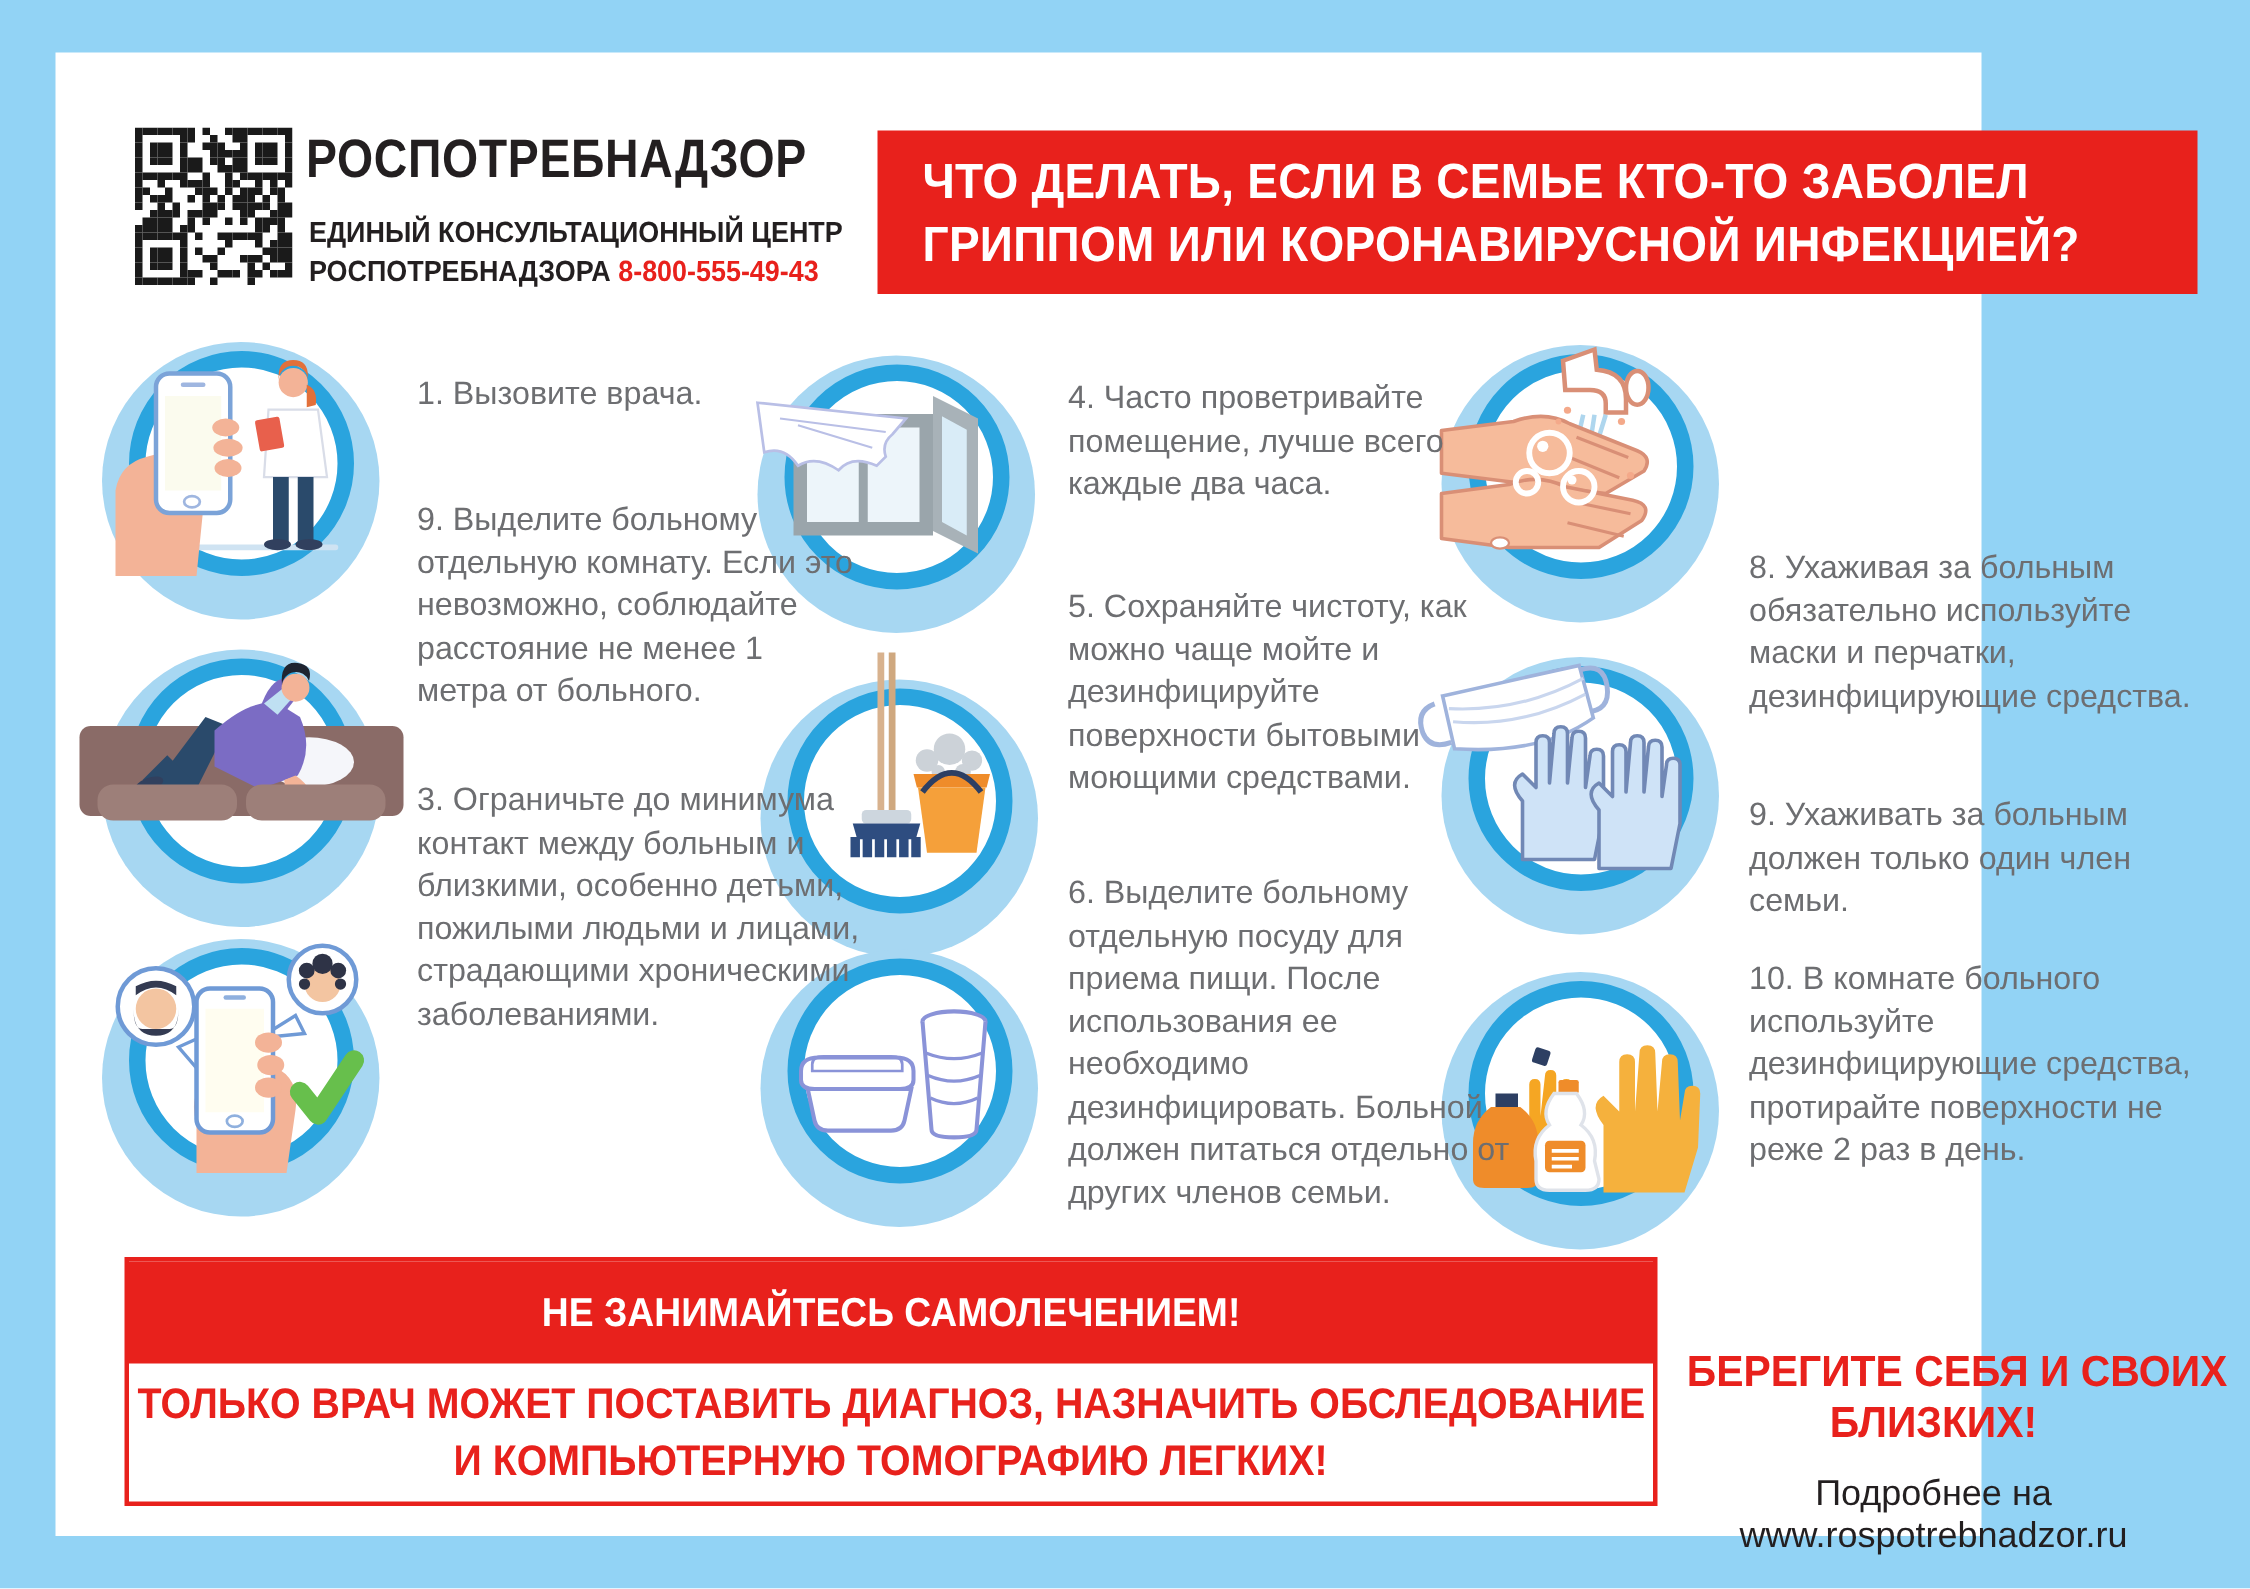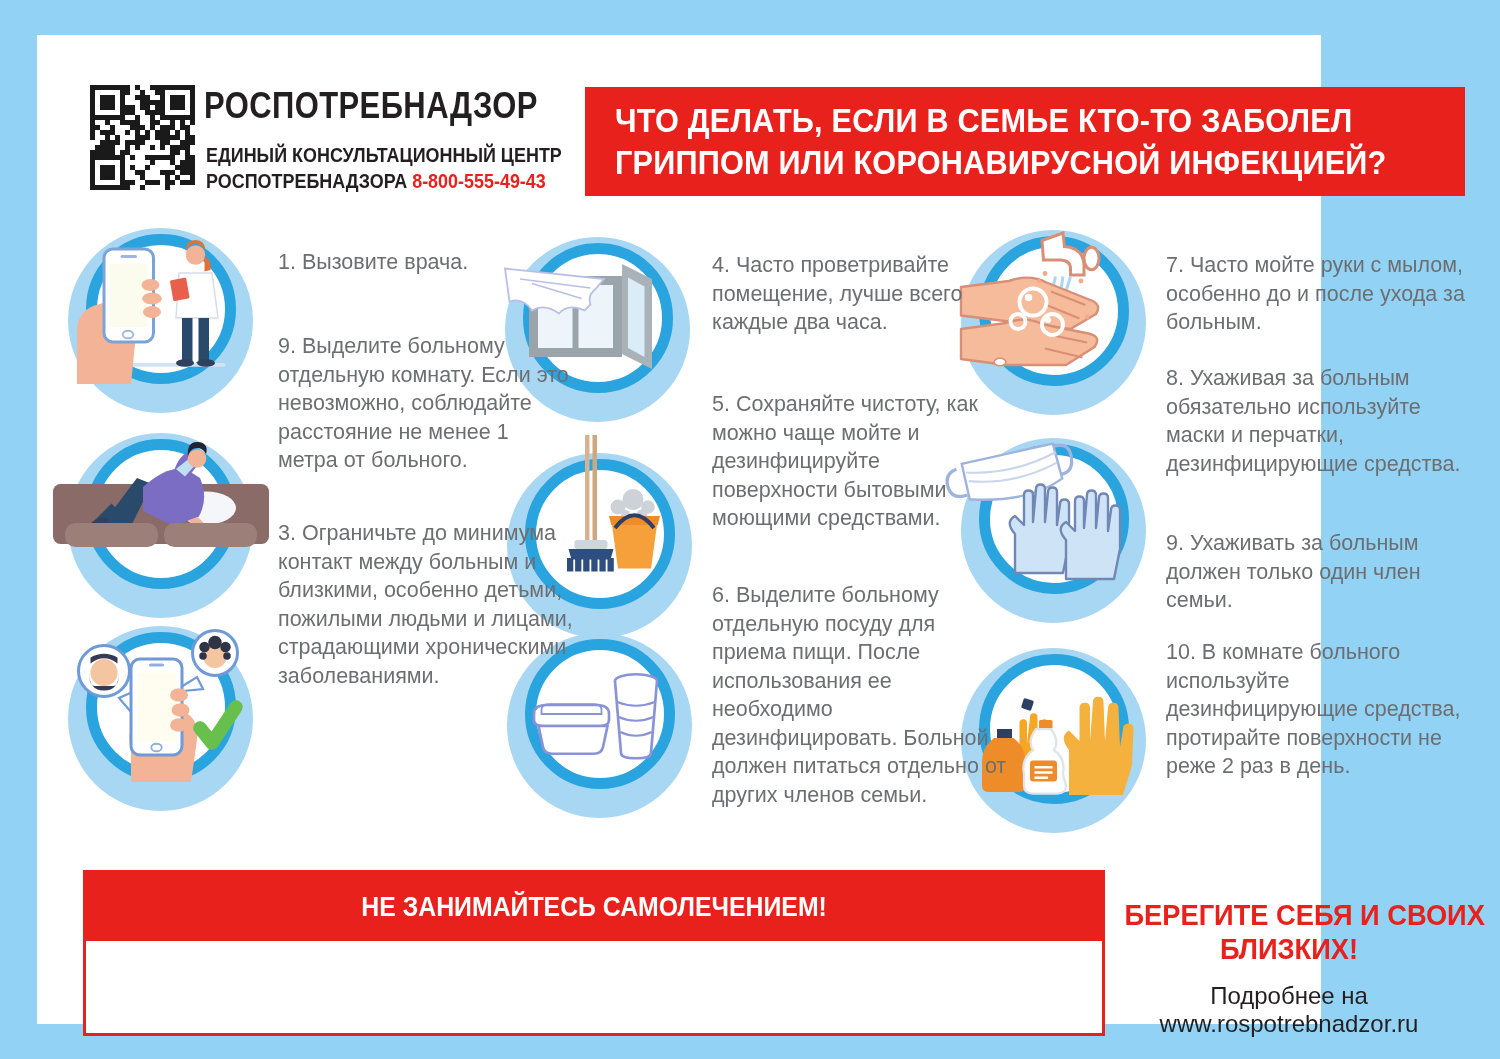--- a/index.html
+++ b/index.html
@@ -27,21 +27,21 @@
   .badge{position:absolute;width:185px;height:185px;}
   .badge .disc{position:absolute;inset:0;border-radius:50%;background:#a7d7f2;}
   .badge .ring{position:absolute;left:18px;top:6px;width:150px;height:150px;border-radius:50%;
                background:#fff;border:11px solid #2aa4de;box-sizing:border-box;}
   .badge svg{position:absolute;left:18px;top:6px;width:150px;height:150px;overflow:visible;}
 
   
   .tip-text{color:#6d6e71;font-size:21.5px;line-height:28.5px;margin-left:16px;}
 
   
-  .warning{left:46px;top:803px;width:1022px;height:166px;border:3px solid #e8211c;box-sizing:border-box;background:#fff;margin-top:32px;}
+  .warning{left:46px;top:803px;width:1022px;height:166px;border:3px solid #e8211c;box-sizing:border-box;background:#fff;}
   .warning-head{height:68px;background:#e8211c;display:flex;align-items:center;justify-content:center;}
   .warning-head div{color:#fff;font-size:27px;font-weight:bold;transform:scaleX(.92);white-space:nowrap;}
   .warning-body{height:92px;display:flex;flex-direction:column;align-items:center;justify-content:center;gap:2px;}
   .warning-body div{color:#e8211c;font-size:28.5px;font-weight:bold;line-height:36px;
                     transform:scaleX(.92);white-space:nowrap;}
 
   
   .slogan{left:1077px;top:863px;width:350px;text-align:center;color:#e8211c;
           font-size:29px;font-weight:bold;line-height:34px;}
   .slogan div{transform:scaleX(.94);white-space:nowrap;}
@@ -519,29 +519,32 @@
         <path d="M60,94 L60,64 q-7,-9 0,-13 l7,7 L67,36 q0,-3.5 3.5,-3.5 q3.5,0 3.5,3.5 L74,58 L76,32 q0,-3.5 3.5,-3.5 Q83,28.5 83,32 L84,58 L86,36 q0,-3.5 3.5,-3.5 q3.5,0 3.5,3.5 L94,62 L96,50 q0,-3.5 3.5,-3.5 q3.5,0 3.5,3.5 L102,74 L96,94 Z" fill="#f5b13d"></path>
       </svg>
     </div>
 
     <div class="abs tip-text" style="left:225px;top:213px;width:290px">1. Вызовите врача.</div>
     <div class="abs tip-text" style="left:225px;top:297px;width:296px">9. Выделите больному отдельную комнату. Если это невозможно, соблюдайте расстояние не менее 1 метра от больного.</div>
     <div class="abs tip-text" style="left:225px;top:484px;width:296px">3. Ограничьте до минимума контакт между больным и близкими, особенно детьми, пожилыми людьми и лицами, страдающими хроническими заболеваниями.</div>
     <div class="abs tip-text" style="left:659px;top:216px;width:292px">4. Часто проветривайте помещение, лучше всего каждые два часа.</div>
     <div class="abs tip-text" style="left:659px;top:355px;width:296px">5. Сохраняйте чистоту, как можно чаще мойте и дезинфицируйте поверхности бытовыми моющими средствами.</div>
     <div class="abs tip-text" style="left:659px;top:546px;width:296px">6. Выделите больному отдельную посуду для приема пищи. После использования ее необходимо дезинфицировать. Больной должен питаться отдельно от других членов семьи.</div>
-    <div class="abs tip-text" style="left:1113px;top:216px;width:302px">7. Часто мойте руки с мылом, особенно до и после ухода за больным.</div>
     <div class="abs tip-text" style="left:1113px;top:329px;width:302px">8. Ухаживая за больным обязательно используйте маски и перчатки, дезинфицирующие средства.</div>
     <div class="abs tip-text" style="left:1113px;top:494px;width:302px">9. Ухаживать за больным должен только один член семьи.</div>
     <div class="abs tip-text" style="left:1113px;top:603px;width:306px">10. В комнате больного используйте дезинфицирующие средства, протирайте поверхности не реже 2 раз в день.</div>
 
     <div class="abs warning">
       <div class="warning-head">
         <div>НЕ ЗАНИМАЙТЕСЬ САМОЛЕЧЕНИЕМ!</div>
       </div>
+      <div class="warning-body">
+        <div>ТОЛЬКО ВРАЧ МОЖЕТ ПОСТАВИТЬ ДИАГНОЗ, НАЗНАЧИТЬ ОБСЛЕДОВАНИЕ</div>
+        <div>И КОМПЬЮТЕРНУЮ ТОМОГРАФИЮ ЛЕГКИХ!</div>
+      </div>
     </div>
 
     <div class="abs slogan">
       <div>БЕРЕГИТЕ СЕБЯ И СВОИХ</div>
       <div>БЛИЗКИХ!</div>
     </div>
     <div class="abs more-info">Подробнее на www.rospotrebnadzor.ru</div>
 
   </div>
 </div>

